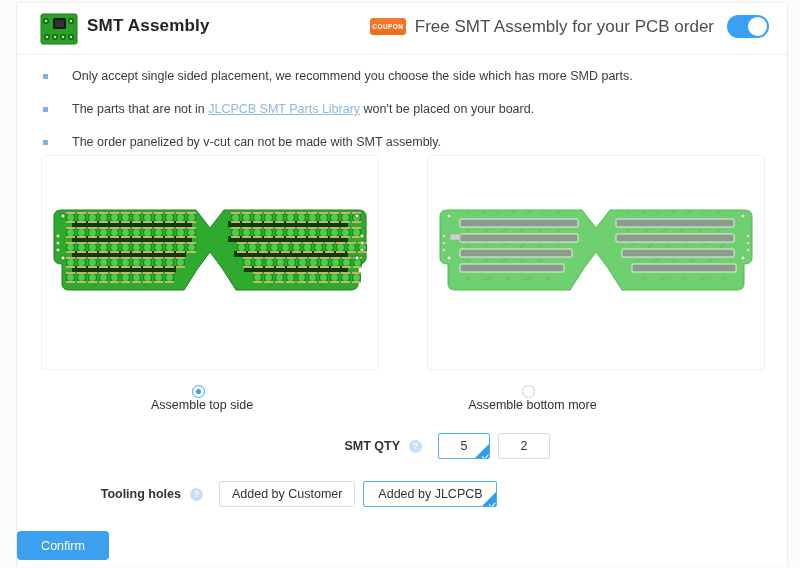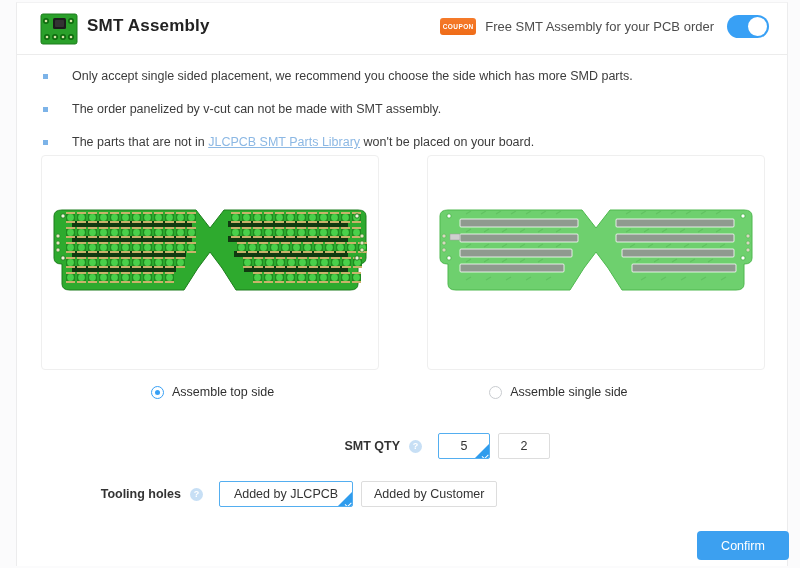--- a/index.html
+++ b/index.html
@@ -68,21 +68,21 @@
     background: linear-gradient(180deg,#f57a2a 0%, #ef6c18 100%);
     color: #ffffff;
     font-size: 6.5px;
     font-weight: bold;
     letter-spacing: .4px;
     display: flex;
     align-items: center;
     justify-content: center;
   }
   .coupon-text {
-    font-size: 13px;
+    font-size: 17px;
     color: #4d4d4d;
   }
   .toggle {
     width: 42px;
     height: 23px;
     border-radius: 12px;
     background: #38a0f5;
     position: relative;
     cursor: pointer;
     margin-left: 4px;
@@ -157,20 +157,21 @@
     top: 382px;
     width: 724px;
     display: flex;
   }
   .radio-opt {
     display: flex;
     align-items: center;
     cursor: pointer;
     font-size: 12.5px;
     color: #303030;
+    flex-direction: column;
   }
   .radio-opt.left  { margin-left: 110px; }
   .radio-opt.right { margin-left: 215px; }
   .radio-mark {
     width: 13px;
     height: 13px;
     border-radius: 50%;
     border: 1px solid #c9ccd0;
     background: #ffffff;
     margin-right: 8px;
@@ -265,21 +266,21 @@
   }
   .opt.wide { min-width: 134px; }
 
   
   .confirm-wrap {
     position: absolute;
     left: 0;
     top: 528px;
     width: 772px;
     display: flex;
-    justify-content: flex-end;
+    justify-content: flex-start;
   }
   .confirm-btn {
     width: 92px;
     height: 29px;
     border-radius: 4px;
     background: #3ca0f0;
     color: #ffffff;
     font-size: 12.5px;
     border: none;
     cursor: pointer;
@@ -324,25 +325,25 @@
       </div>
     </div>
 
     <div class="notes">
       <div class="note-row">
         <span class="note-bullet"></span>
         <span class="note-text"><span>Only accept single sided placement, we recommend you choose the side which has more SMD parts.</span></span>
       </div>
       <div class="note-row">
         <span class="note-bullet"></span>
-        <span class="note-text"><span>The order panelized by v-cut can not be made with SMT assembly.</span></span>
+        <span class="note-text"><span>The parts that are not in </span><span class="note-link">JLCPCB SMT Parts Library</span><span> won't be placed on your board.</span></span>
       </div>
       <div class="note-row">
         <span class="note-bullet"></span>
-        <span class="note-text"><span>The parts that are not in </span><span class="note-link">JLCPCB SMT Parts Library</span><span> won't be placed on your board.</span></span>
+        <span class="note-text"><span>The order panelized by v-cut can not be made with SMT assembly.</span></span>
       </div>
     </div>
 
     <div class="previews">
 
       <div class="preview">
         <svg width="320" height="150" viewBox="0 0 320 150">
           <defs>
             <g id="ledpad">
               <rect x="0" y="0" width="9" height="11" rx="1" fill="#1f8b1f"></rect>
@@ -566,46 +567,46 @@
       </div>
     </div>
 
     <div class="radio-row">
       <div class="radio-opt left checked">
         <span class="radio-mark"></span>
         <span>Assemble top side</span>
       </div>
       <div class="radio-opt right">
         <span class="radio-mark"></span>
-        <span>Assemble single side</span>
+        <span>Assemble bottom more</span>
       </div>
     </div>
 
     <div class="form-row" id="row-qty">
       <span class="field-label">SMT QTY</span>
       <span class="help-icon">?</span>
       <div class="opt selected">
         <span>5</span>
         <span class="tick"></span>
       </div>
       <div class="opt">
         <span>2</span>
       </div>
     </div>
 
     <div class="form-row" id="row-tooling">
       <span class="field-label">Tooling holes</span>
       <span class="help-icon">?</span>
+      <div class="opt wide">
+        <span>Added by Customer</span>
+      </div>
       <div class="opt wide selected">
         <span>Added by JLCPCB</span>
         <span class="tick"></span>
       </div>
-      <div class="opt wide">
-        <span>Added by Customer</span>
-      </div>
     </div>
 
     <div class="confirm-wrap">
       <button class="confirm-btn">Confirm</button>
     </div>
 
   </div>
 </div>
 
 </body></html>

